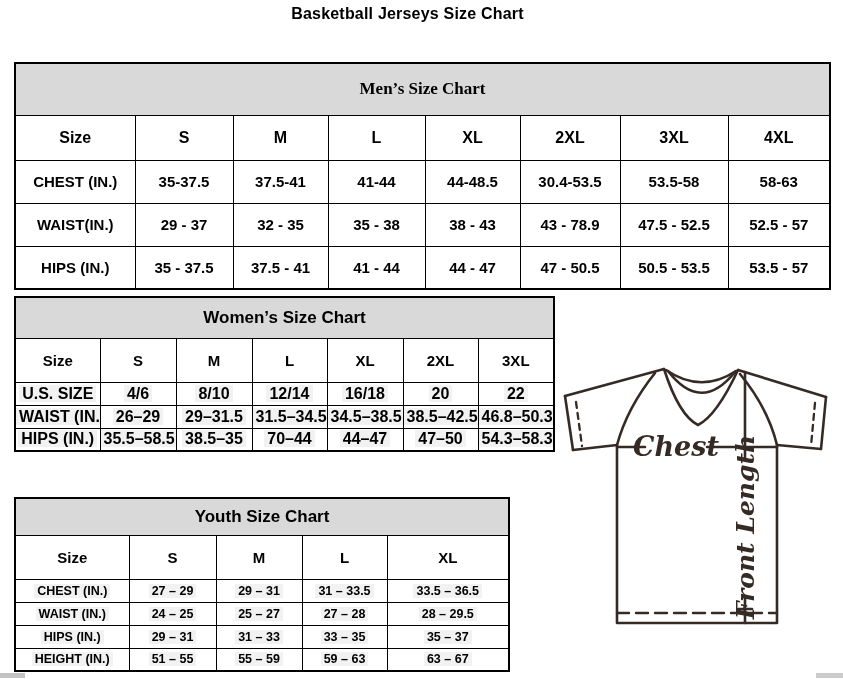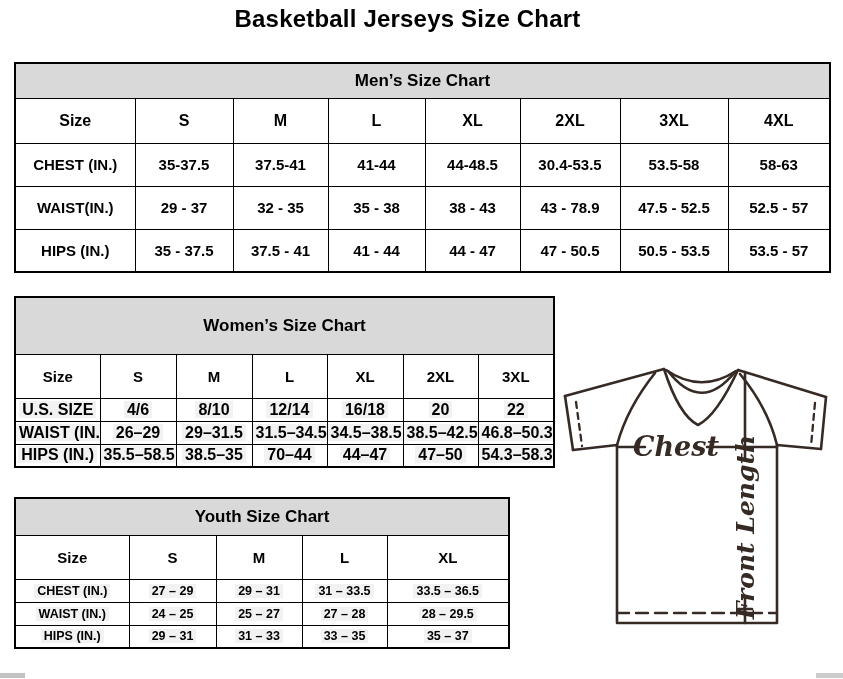--- a/index.html
+++ b/index.html
@@ -2,35 +2,35 @@
 <html><head>
 <meta charset="utf-8">
 <style>
   html,body { margin:0; padding:0; }
   body {
     width:843px; height:679px; position:relative; overflow:hidden;
     background:#ffffff; font-family:"Liberation Sans", sans-serif; color:#000;
   }
   .page-title {
     position:absolute; top:5px; left:0; width:815px; text-align:center;
-    font-size:24px; font-weight:bold; letter-spacing:0.2px;
+    font-size:16px; font-weight:bold; letter-spacing:0.2px;
   }
   table.size-table {
     position:absolute; border-collapse:collapse; table-layout:fixed;
     background:#fff; border:2.5px solid #000;
   }
   table.size-table th, table.size-table td {
     border:1.5px solid #000; font-weight:bold; text-align:center;
     vertical-align:middle; padding:0; overflow:hidden; white-space:nowrap;
   }
   .title-row th { background:#d9d9d9; font-size:17px; }
-  #mens-table  .title-row { height:35px; }
+  #mens-table  .title-row { height:52px;font-family:Liberation Serif, serif; }
   #mens-table  .size-row  { height:45px; font-size:16px; }
   #mens-table  .data-row  { height:43px; font-size:15px; }
-  #womens-table .title-row { height:57px;border-radius:15px; }
+  #womens-table .title-row { height:41px;border-radius:15px; }
   #womens-table .size-row  { height:44px; font-size:15px; }
   #womens-table .data-row  { height:23px; font-size:16px; }
   #youth-table .title-row { height:37px; }
   #youth-table .size-row  { height:44px; font-size:15px; }
   #youth-table .data-row  { height:23px; font-size:12.5px; }
   .hl { background:#f2f2f2; padding:0 3px; }
   #jersey-diagram { position:absolute; left:557px; top:358px; }
   .scroll-frag { position:absolute; height:5px; background:#c2c2c2; }
   #scroll-frag-left  { left:0;    top:673px; width:25px; }
   #scroll-frag-right { left:816px; top:673px; width:27px; background:#cbcbcb; }
@@ -184,20 +184,27 @@
         <td><span class="hl">27 – 28</span></td>
         <td><span class="hl">28 – 29.5</span></td>
       </tr>
       <tr class="data-row">
         <th class="lbl"><span class="hl">HIPS (IN.)</span></th>
         <td><span class="hl">29 – 31</span></td>
         <td><span class="hl">31 – 33</span></td>
         <td><span class="hl">33 – 35</span></td>
         <td><span class="hl">35 – 37</span></td>
       </tr>
+      <tr class="data-row">
+        <th class="lbl"><span class="hl">HEIGHT (IN.)</span></th>
+        <td><span class="hl">51 – 55</span></td>
+        <td><span class="hl">55 – 59</span></td>
+        <td><span class="hl">59 – 63</span></td>
+        <td><span class="hl">63 – 67</span></td>
+      </tr>
     </tbody>
 </table>
 
 <svg id="jersey-diagram" width="280" height="320" viewBox="0 0 280 320" fill="none" stroke="#362a25" stroke-width="2.6" stroke-linecap="round" stroke-linejoin="round">
 
   <path d="M107,11 L8,38"></path>
   <path d="M181,12 L269,39"></path>
 
   <path d="M109,12 Q144,36 179,13"></path>
   <path d="M111,13 Q144,56 178,14"></path>

